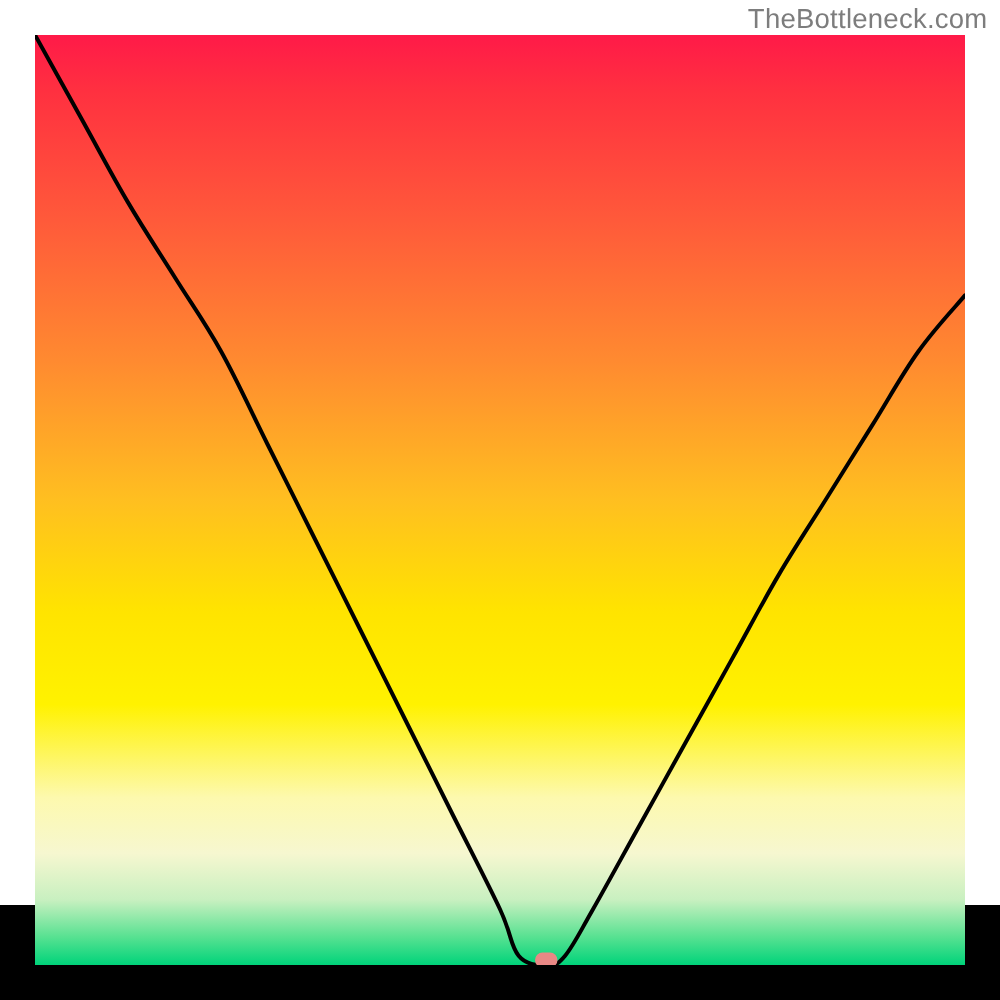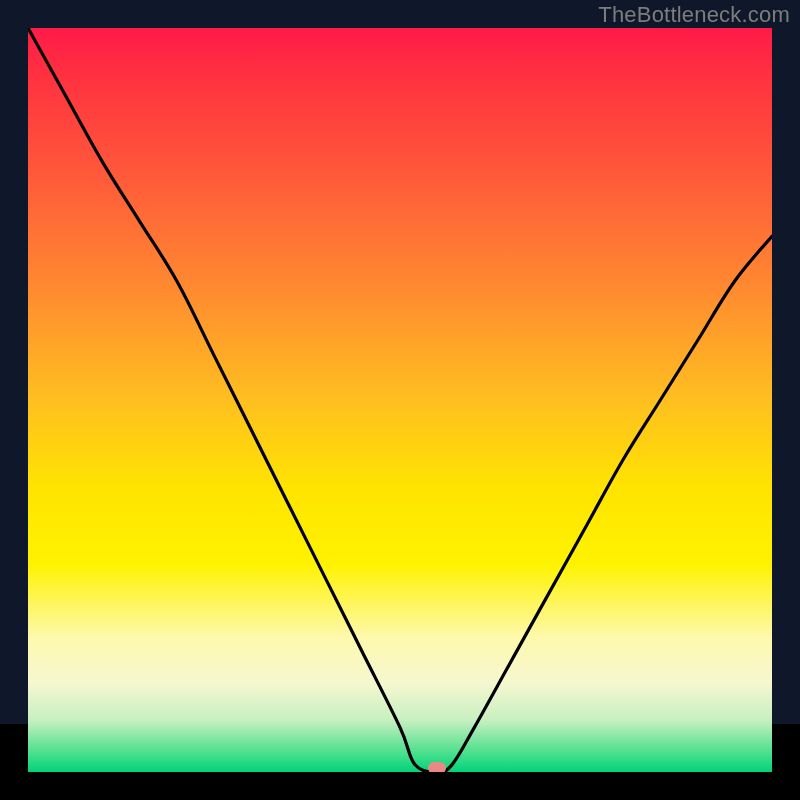--- a/index.html
+++ b/index.html
@@ -8,21 +8,21 @@
     width: 800px;
     height: 800px;
     background: #000;
     overflow: hidden;
     font-family: Arial, Helvetica, sans-serif;
   }
   .frame {
     position: relative;
     width: 800px;
     height: 724px;
-    background: #0f172a;
+    background: #ffffff;
   }
   .plot-area {
     position: absolute;
     left: 28px;
     top: 28px;
     width: 744px;
     height: 744px;
     overflow: hidden;
   }
   .gradient-bg {

